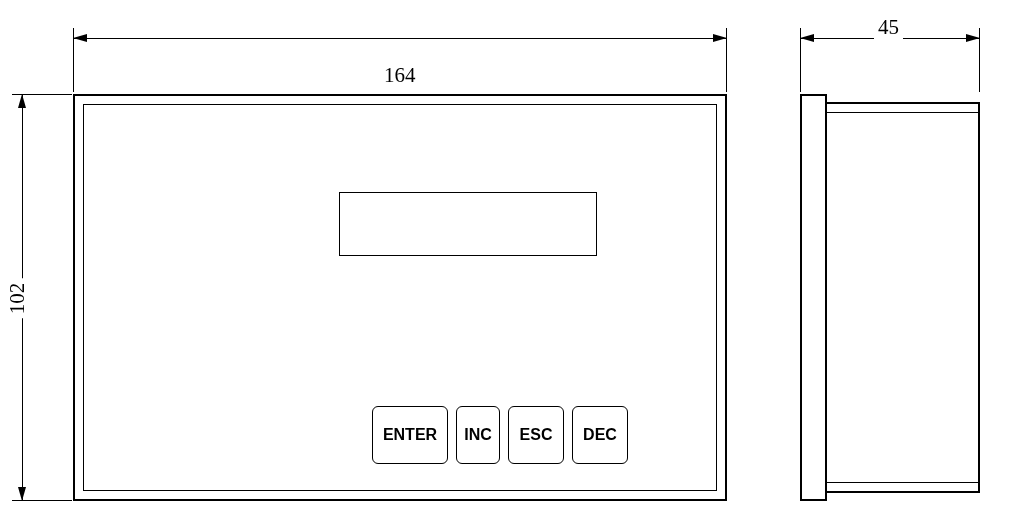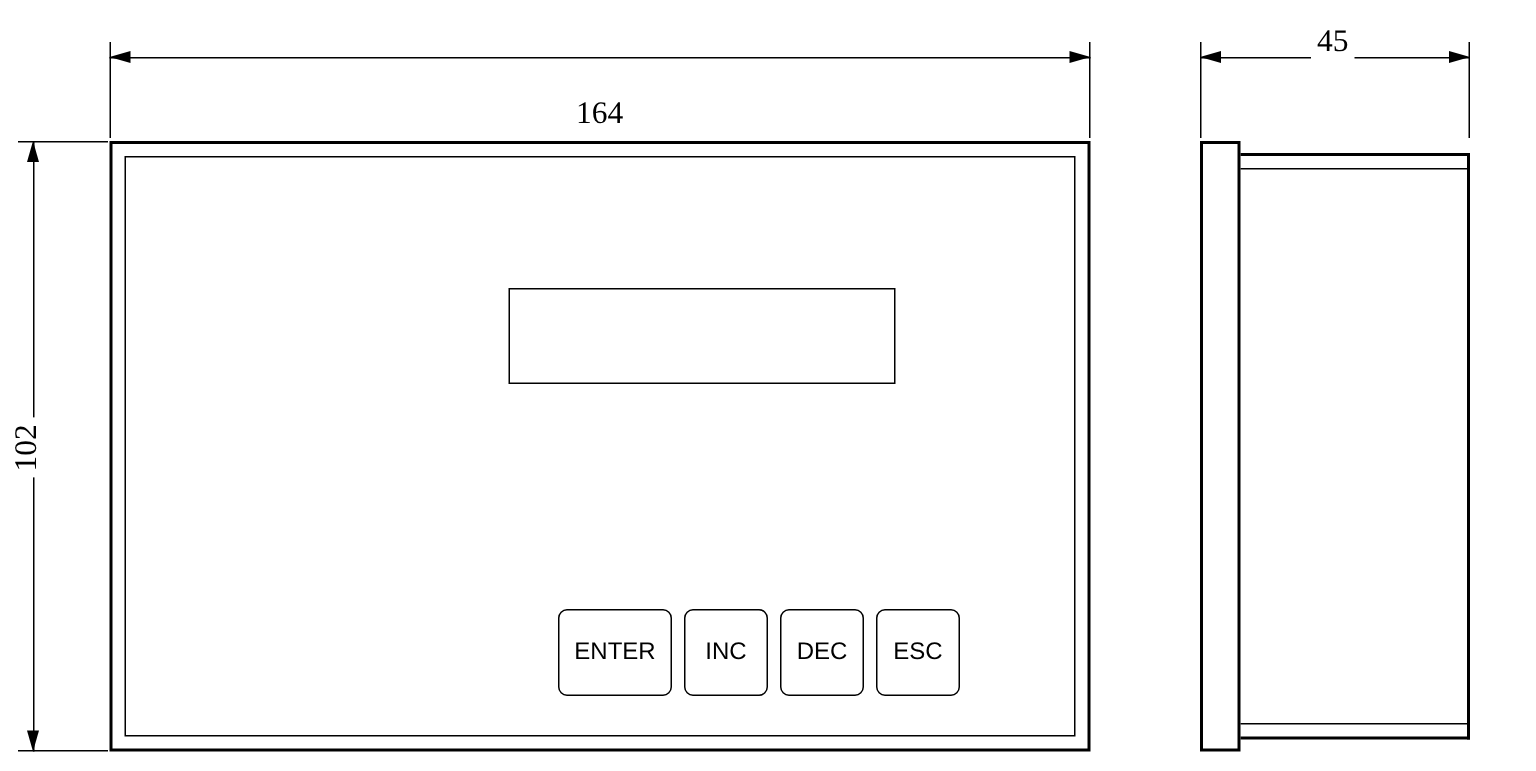--- a/index.html
+++ b/index.html
@@ -64,20 +64,21 @@
     }
     
     
     .front-panel {
       position: absolute;
       left: 73px;
       top: 94px;
       width: 654px;
       height: 407px;
       border: 2px solid #000;
+      font-weight: bold;
     }
     
     .front-inner {
       position: absolute;
       left: 8px;
       top: 8px;
       right: 8px;
       bottom: 8px;
       border: 1px solid #000;
     }
@@ -105,21 +106,21 @@
       height: 58px;
       display: flex;
       align-items: center;
       justify-content: center;
       font-size: 16px;
       font-family: Arial, sans-serif;
       padding: 0 12px;
     }
     
     .btn-enter { width: 76px; }
-    .btn-inc { width: 56px; }
+    .btn-inc { width: 44px; }
     .btn-dec { width: 56px; }
     .btn-esc { width: 56px; }
     
     
     .side-view {
       position: absolute;
       left: 800px;
       top: 94px;
     }
     
@@ -188,22 +189,22 @@
 <div class="arrow up" style="left:18px; top:94px;"></div>
 <div class="arrow down" style="left:18px; top:487px;"></div>
 <div class="dim-label vertical-text" style="left:-2px; top:286px;">102</div>
 
 <div class="front-panel">
   <div class="front-inner">
     <div class="display"></div>
     <div class="button-row">
       <div class="button btn-enter">ENTER</div>
       <div class="button btn-inc">INC</div>
+      <div class="button btn-esc">ESC</div>
       <div class="button btn-dec">DEC</div>
-      <div class="button btn-esc">ESC</div>
     </div>
   </div>
 </div>
 
 <div class="side-view">
   <div class="side-flange-top"></div>
   <div class="side-body">
     <div class="side-body-inner-top"></div>
     <div class="side-body-inner-bottom"></div>
   </div>

